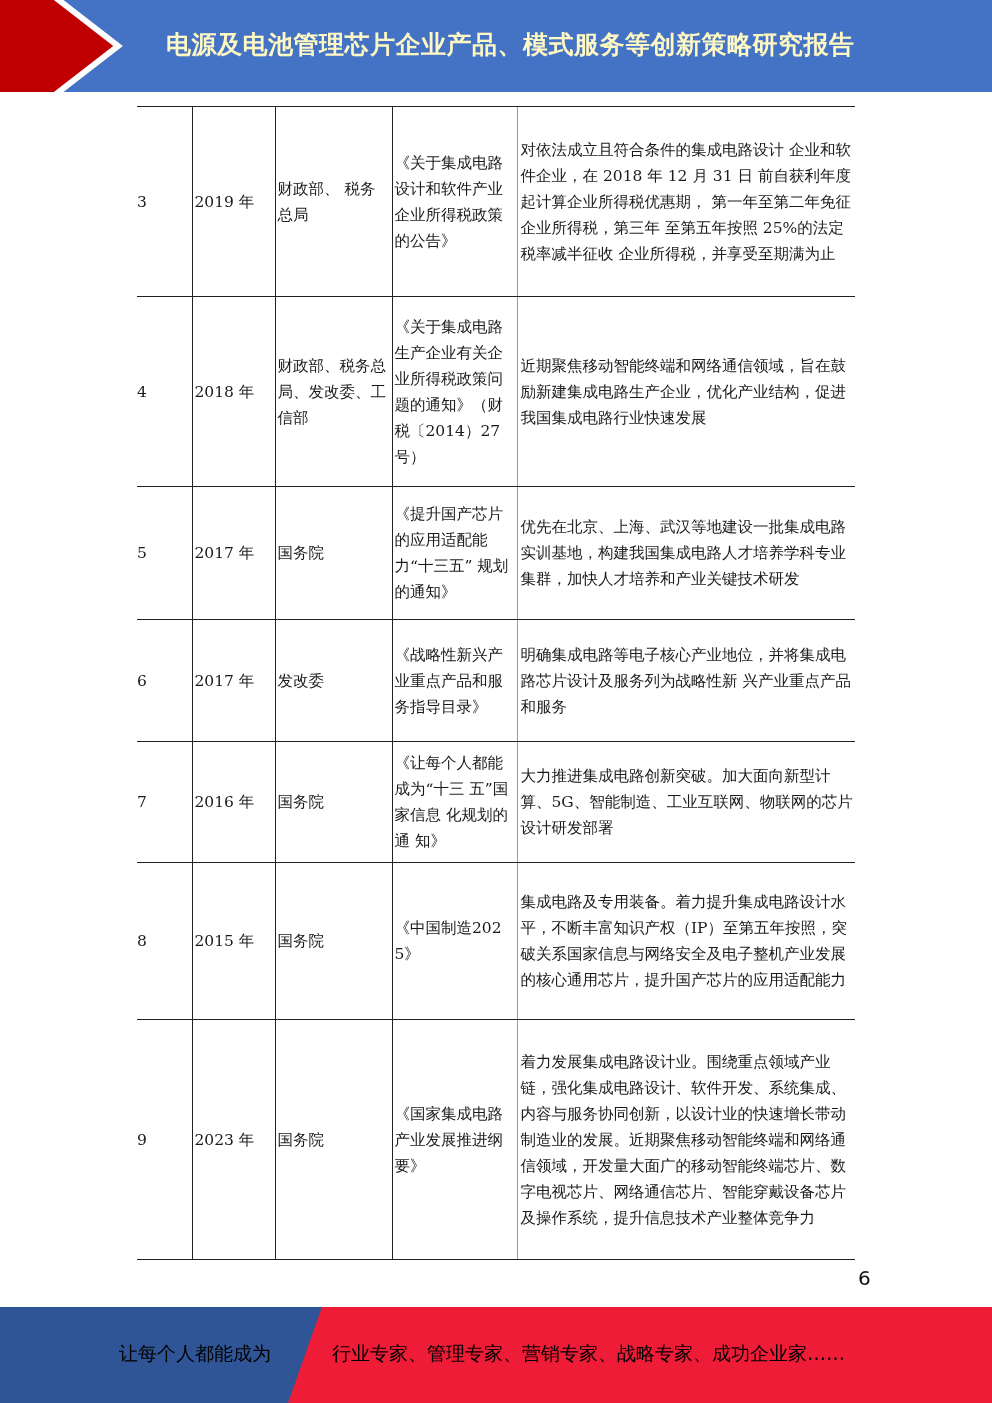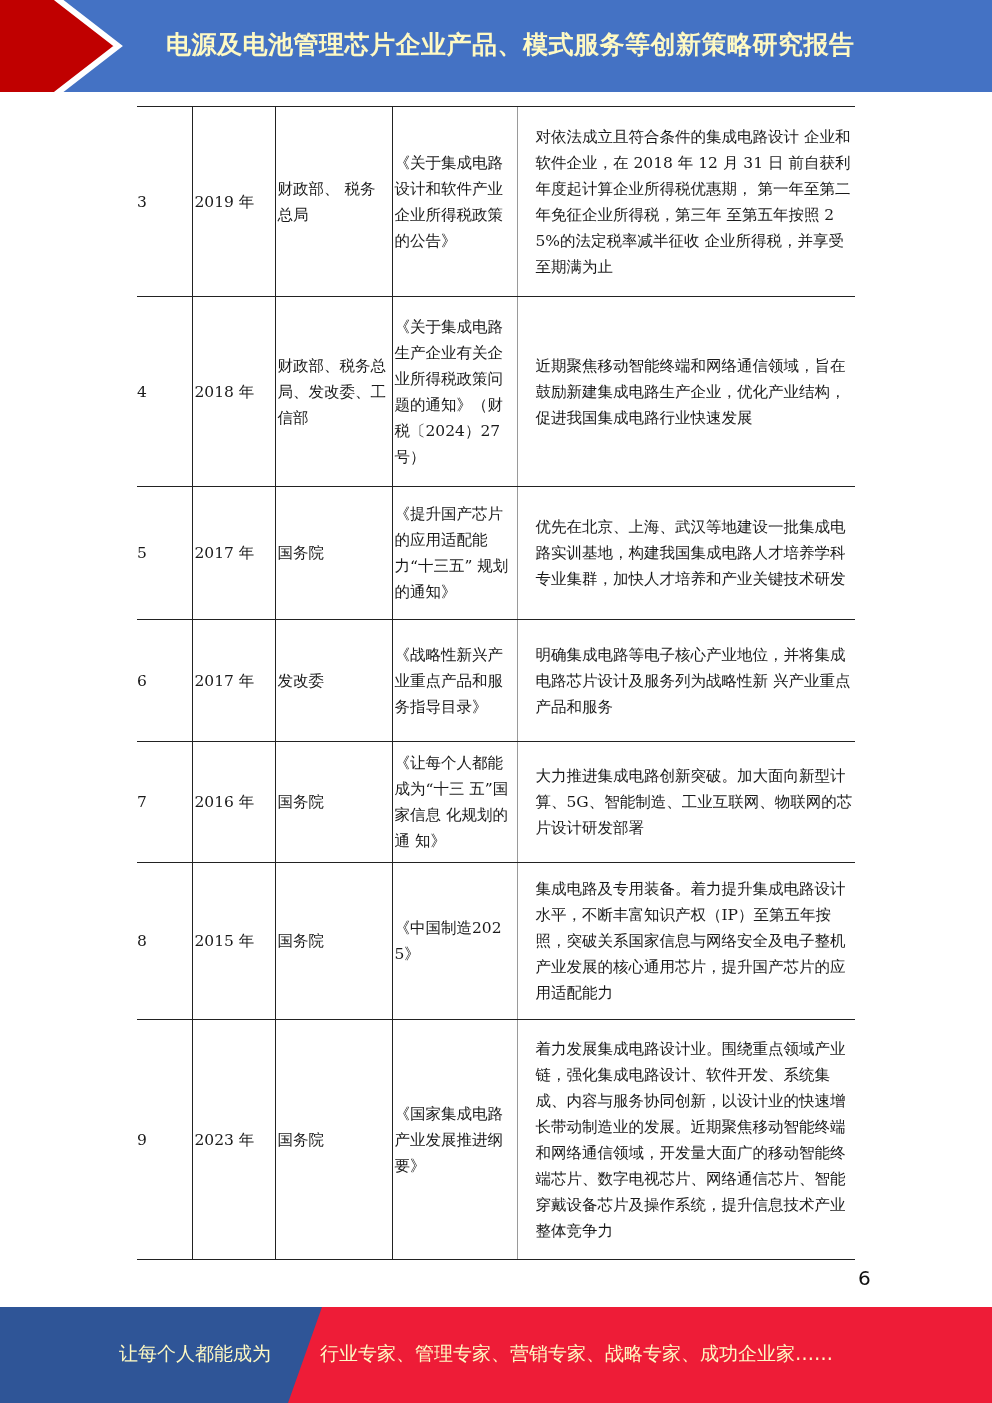--- a/index.html
+++ b/index.html
@@ -25,42 +25,42 @@
     position: absolute; left: 137px; top: 106px; width: 718px;
     border-collapse: collapse; table-layout: fixed;
     font-size: 15.5px; line-height: 26px;
   }
   .policy-table td {
     border-top: 1.5px solid #222; border-bottom: 1.5px solid #222;
     border-left: 1.5px solid #222;
     vertical-align: middle; padding: 0 2px 0 2px; word-break: break-all;
   }
   .policy-table td:first-child { border-left: none; padding-left: 0; }
-  .policy-table td.c-desc { border-left: 1.5px solid #9a9a9a; padding-left: 18px; }
+  .policy-table td.c-desc { border-left: 1.5px solid #9a9a9a; padding-left: 3px; }
   .c-no { width: 55px; }
   .c-year { width: 83px; }
   .c-dept { width: 117px; }
   .c-title { width: 125px; }
   .c-desc { width: auto; }
   .page-number {
     position: absolute; left: 858px; top: 1266px;
     font-family: "DejaVu Sans", "Liberation Sans", sans-serif; font-size: 20px; color: #111;
   }
   
   .footer {
     position: absolute; left: 0; top: 1307px; width: 992px; height: 96px; overflow: hidden;
     background: #ee1c37;
   }
   .footer svg { position: absolute; left: 0; top: 0; }
   .footer-left, .footer-right {
-    position: absolute; top: 34px; color: #fef9c3; font-size: 19px; white-space: nowrap;
+    position: absolute; top: 34px; color: #000000; font-size: 19px; white-space: nowrap;
     font-family: "DejaVu Sans", "Liberation Sans", sans-serif;
   }
   .footer-left { left: 119px; }
-  .footer-right { left: 320px; }
+  .footer-right { left: 332px; }
 </style>
 </head>
 <body>
 
 <div class="header">
   <svg width="200" height="92" viewBox="0 0 200 92">
     <polygon points="0,0 56,0 118,46 56,92 0,92" fill="#c00000"></polygon>
     <polyline points="56,-2 118,46 56,94" fill="none" stroke="#ffffff" stroke-width="6"></polyline>
   </svg>
   <div class="header-title">电源及电池管理芯片企业产品、模式服务等创新策略研究报告</div>
@@ -79,21 +79,21 @@
       <td>3</td>
       <td>2019 年</td>
       <td>财政部、 税务总局</td>
       <td>《关于集成电路设计和软件产业企业所得税政策的公告》</td>
       <td class="c-desc">对依法成立且符合条件的集成电路设计 企业和软件企业，在 2018 年 12 月 31 日 前自获利年度起计算企业所得税优惠期， 第一年至第二年免征企业所得税，第三年 至第五年按照 25%的法定税率减半征收 企业所得税，并享受至期满为止</td>
     </tr>
     <tr style="height:190px">
       <td>4</td>
       <td>2018 年</td>
       <td>财政部、税务总局、发改委、工信部</td>
-      <td>《关于集成电路生产企业有关企业所得税政策问题的通知》（财税〔2024）27号）</td>
+      <td>《关于集成电路生产企业有关企业所得税政策问题的通知》（财税〔2014）27号）</td>
       <td class="c-desc">近期聚焦移动智能终端和网络通信领域，旨在鼓励新建集成电路生产企业，优化产业结构，促进我国集成电路行业快速发展</td>
     </tr>
     <tr style="height:133px">
       <td>5</td>
       <td>2017 年</td>
       <td>国务院</td>
       <td>《提升国产芯片的应用适配能力“十三五” 规划的通知》</td>
       <td class="c-desc">优先在北京、上海、武汉等地建设一批集成电路实训基地，构建我国集成电路人才培养学科专业集群，加快人才培养和产业关键技术研发</td>
     </tr>
     <tr style="height:122px">

